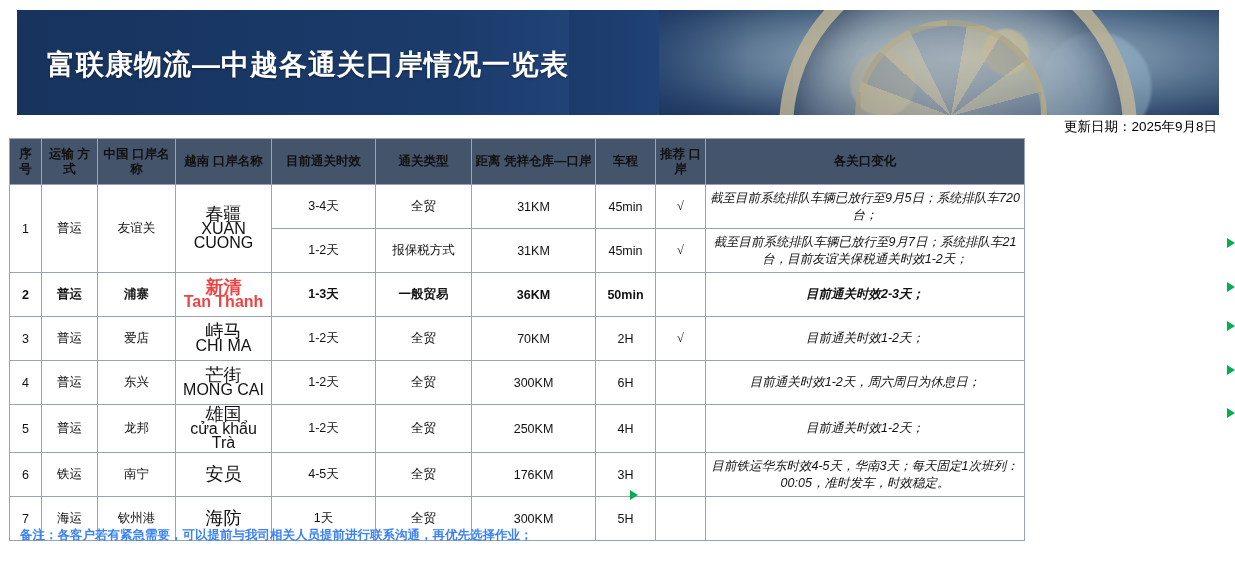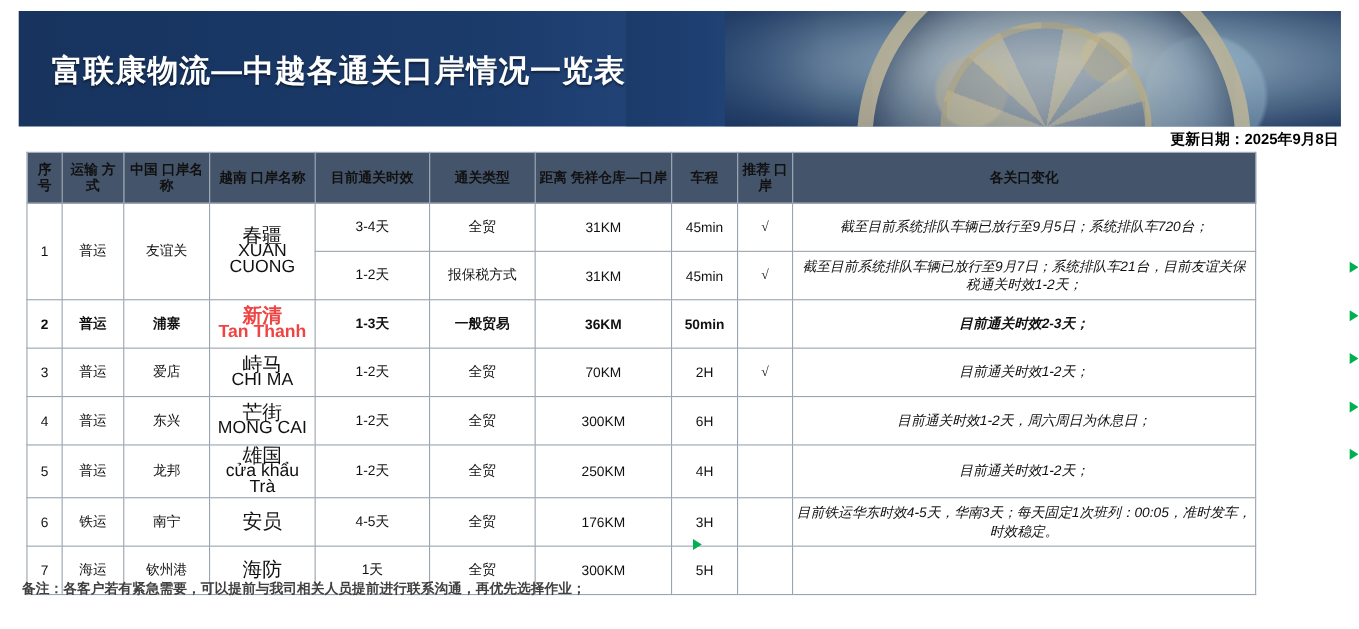--- a/index.html
+++ b/index.html
@@ -78,30 +78,30 @@
     text-shadow: 0 1px 2px rgba(0,0,0,0.45);
     white-space: nowrap;
     z-index: 3;
   }
 
   
   .update-date {
     position: absolute;
     right: 18px; top: 118px;
     font-size: 13.5px;
-    font-weight: bold;
+    font-weight: normal;
     color: #000000;
     white-space: nowrap;
   }
 
   
   table.main {
     position: absolute;
-    left: 24px; top: 138px;
-    width: 1118px;
+    left: 9px; top: 138px;
+    width: 1016px;
     border-collapse: collapse;
     table-layout: fixed;
   }
   table.main th, table.main td {
     border: 1px solid #9aa4b0;
     font-size: 12.5px;
     color: #111111;
     text-align: center;
     vertical-align: middle;
     padding: 2px 3px;
@@ -143,21 +143,21 @@
     width: 0; height: 0;
     border-top: 5px solid transparent;
     border-bottom: 5px solid transparent;
     border-left: 8px solid #00b050;
   }
 
   .footer-note {
     position: absolute;
     left: 20px; bottom: 28px;
     font-size: 12.5px;
-    color: #404040;
+    color: #3b82f6;
     font-weight: bold;
     white-space: nowrap;
   }
 </style>
 </head>
 <body>
 
 <div class="page">
 
   <div class="banner">

